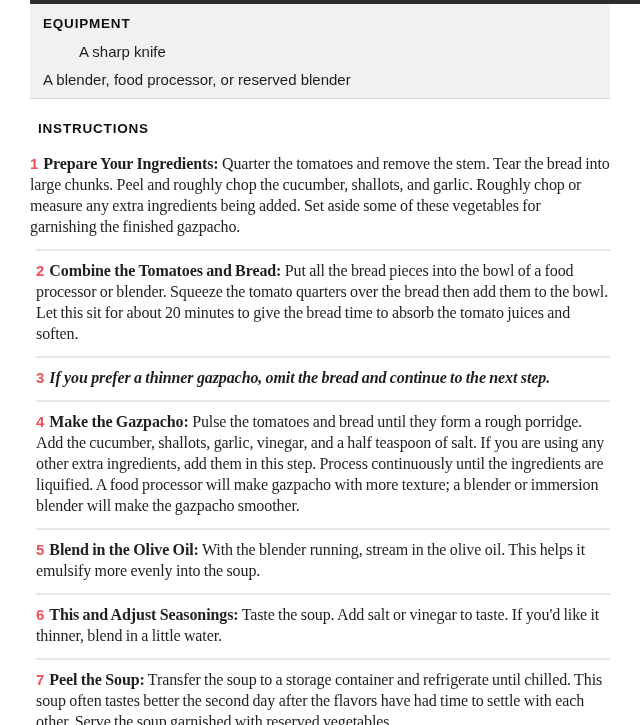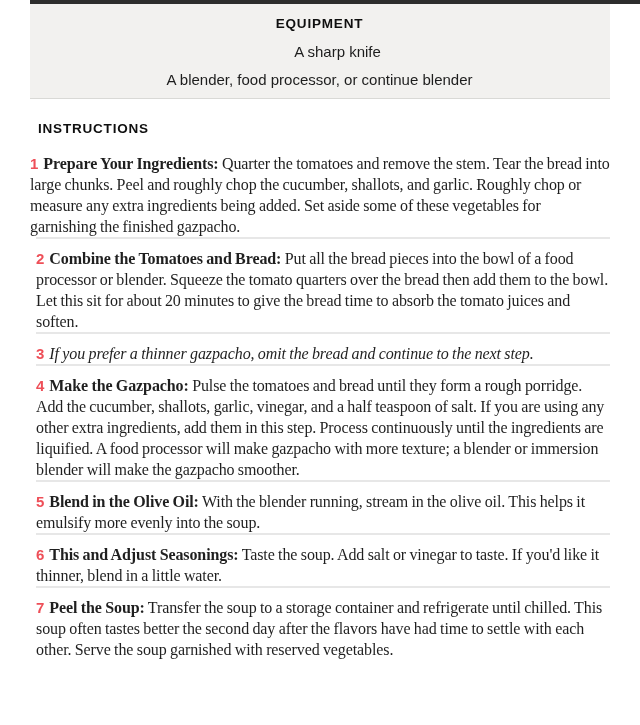--- a/index.html
+++ b/index.html
@@ -18,21 +18,20 @@
     height: 4px;
     background: var(--top-bar, #2d2d2d);
   }
   .equipment-box {
     position: absolute;
     top: 4px; left: 30px;
     width: 580px; height: 95px;
     background: var(--equipment-bg, #f2f1ef);
     border-bottom: 1px solid #d9d9d6;
     padding: 12px 14px 12px 13px;
-    text-align: center;
   }
   .section-heading {
     font-size: 13.5px;
     font-weight: 700;
     letter-spacing: 0.8px;
     color: #0f0f0f;
     line-height: 16px;
   }
   .equip-item {
     font-size: 15px;
@@ -43,52 +42,52 @@
   .equip-item:first-of-type { margin-top: 10px; margin-left: 36px; }
   .instructions {
     position: absolute;
     top: 113px; left: 30px;
     width: 580px;
   }
   .instr-heading {
     padding-top: 8px;
     margin: 0 0 7px 8px;
   }
-  .step { padding: 9px 0 0 0; }
+  .step { padding: 9px 0 12px 0; }
   .step + .step { border-top: 2px solid var(--divider, #e7e7e7); margin-left: 6px; }
   .step p {
     margin: 0;
     font-family: "Liberation Serif", serif;
     font-size: 16px;
     line-height: 21px;
     letter-spacing: -0.1px;
     word-spacing: -0.5px;
     color: #1f1f1f;
   }
   .step-num {
     font-family: "Liberation Sans", sans-serif;
     font-weight: 700;
     font-size: 15px;
     letter-spacing: 0;
     color: var(--accent, #ee4f58);
     margin-right: 5px;
   }
   .step-title { font-weight: 700; }
-  .step-text.it { font-style: italic; }
+  .step-text.it { font-style: italic; font-weight: bold; }
 </style>
 </head>
 <body style="--accent: #ee4f58; --top-bar: #2d2d2d; --equipment-bg: #f2f1ef; --divider: #e7e7e7;">
 
 <div class="top-bar"></div>
 
 <div class="equipment-box">
   <div class="section-heading">EQUIPMENT</div>
   <div id="equipment-items">
       <div class="equip-item">A sharp knife</div>
-      <div class="equip-item">A blender, food processor, or continue blender</div>
+      <div class="equip-item">A blender, food processor, or reserved blender</div>
     </div>
 </div>
 
 <div class="instructions">
   <div class="section-heading instr-heading">INSTRUCTIONS</div>
   <div id="steps">
       <div class="step">
         <p><span class="step-num">1</span><span class="step-title">Prepare Your Ingredients:</span> <span class="step-text">Quarter the tomatoes and remove the stem. Tear the bread into large chunks. Peel and roughly chop the cucumber, shallots, and garlic. Roughly chop or measure any extra ingredients being added. Set aside some of these vegetables for garnishing the finished gazpacho.</span></p>
       </div>
       <div class="step">

